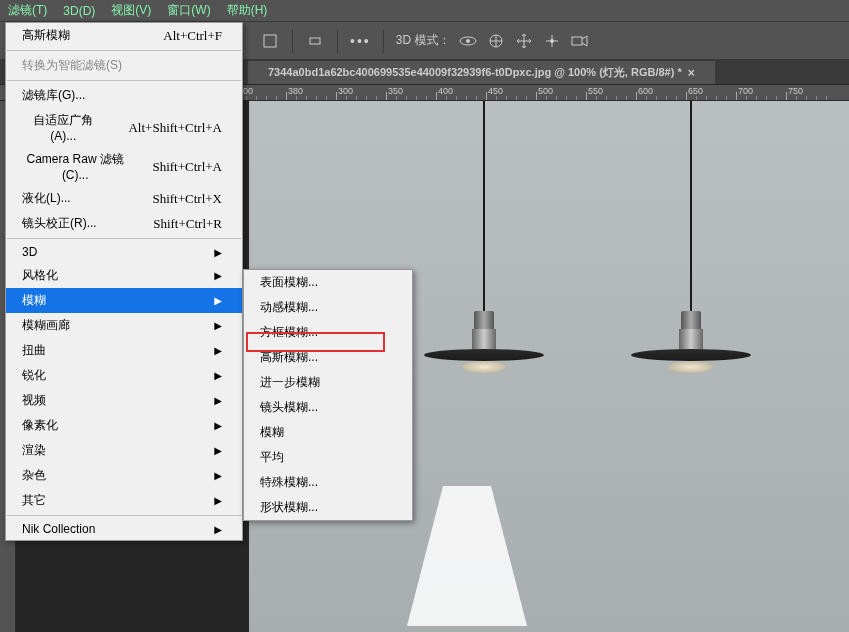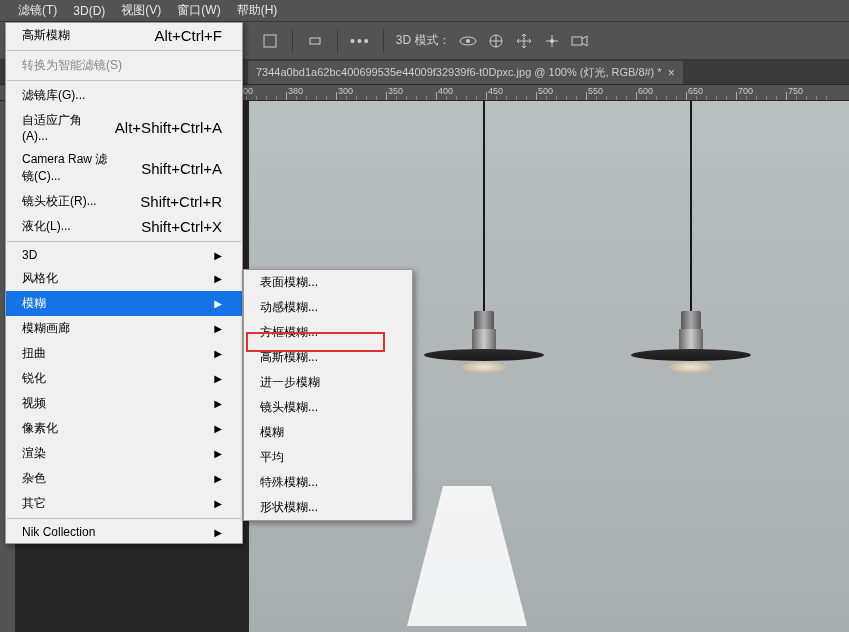--- a/index.html
+++ b/index.html
@@ -1,27 +1,27 @@
 <!DOCTYPE html>
 <html><head>
   <meta charset="utf-8">
   <style>
     * { margin: 0; padding: 0; box-sizing: border-box; font-family: "Microsoft YaHei", Arial, sans-serif; }
     body { width: 849px; height: 632px; background: #535353; overflow: hidden; position: relative; }
     
-    .menubar { height: 22px; background: #535353; display: flex; align-items: center; padding-left: 10px; font-size: 12px; color: #e5e5e5; border-bottom: 1px solid #383838; }
+    .menubar { height: 22px; background: #535353; display: flex; align-items: center; font-size: 12px; color: #86efac; border-bottom: 1px solid #383838; }
     .menubar-item { padding: 3px 8px; cursor: pointer; }
     
     .toolbar { height: 38px; background: #535353; border-bottom: 1px solid #383838; display: flex; align-items: center; padding-left: 260px; gap: 8px; color: #ccc; font-size: 12px; }
     .tool-icon { display: inline-flex; align-items: center; justify-content: center; width: 20px; height: 20px; }
     .sep { width: 1px; height: 24px; background: #3a3a3a; margin: 0 4px; }
     .dots { letter-spacing: 2px; font-size: 14px; }
     
     .tab-bar { height: 25px; background: #3a3a3a; display: flex; align-items: center; padding-left: 248px; font-size: 11px; color: #ccc; border-bottom: 1px solid #282828; }
-    .tab { padding: 4px 8px; background: #535353; border-top: 1px solid #3a3a3a; display: flex; align-items: center; gap: 6px; }
+    .tab { padding: 4px 20px; background: #535353; border-top: 1px solid #3a3a3a; display: flex; align-items: center; gap: 6px; font-weight: bold; }
     .tab-close { font-size: 12px; cursor: pointer; }
     
     .ruler-h { height: 16px; background: #535353; position: relative; margin-left: 16px; overflow: hidden; border-bottom: 1px solid #2a2a2a; }
     .ruler-h::before { content: ""; position: absolute; left: 0; right: 0; top: 0; bottom: 0; }
     .tick-container { position: absolute; left: 220px; top: 0; right: 0; height: 100%; display: flex; }
     .tick { position: relative; width: 50px; font-size: 9px; color: #ccc; }
     .tick::before { content: ""; position: absolute; left: 0; bottom: 0; width: 1px; height: 8px; background: #aaa; }
     .tick span { position: absolute; left: 2px; top: 1px; }
     .tick-minor { position: absolute; bottom: 0; width: 1px; height: 4px; background: #888; }
     
@@ -39,24 +39,24 @@
     .lamp-bulb { position: absolute; left: 50%; transform: translateX(-50%); width: 44px; height: 12px; background: radial-gradient(ellipse at center, #f0e8d0, #b0a890); border-radius: 50%; }
     
     .light-cone { position: absolute; left: 158px; top: 385px; width: 120px; height: 140px; background: rgba(255,255,255,0.85); clip-path: polygon(30% 0%, 70% 0%, 100% 100%, 0% 100%); }
     
     
     .menu { position: absolute; background: #f0f0f0; border: 1px solid #999; box-shadow: 2px 2px 6px rgba(0,0,0,0.4); font-size: 12px; color: #000; z-index: 100; }
     .menu-item { padding: 4px 20px 4px 16px; display: flex; justify-content: space-between; align-items: center; cursor: pointer; min-height: 21px; }
     .menu-item.highlighted { background: #1473e6; color: #fff; }
     .menu-item.dimmed { color: #888; }
     .menu-sep { height: 1px; background: #c0c0c0; margin: 2px 1px; }
-    .menu-shortcut { margin-left: 24px; font-size: 15px; }
+    .menu-shortcut { margin-left: 24px; font-size: 13px; font-family: Liberation Serif, serif; }
     .submenu-arrow { font-size: 10px; margin-left: 12px; }
     
-    .menu1 { left: 5px; top: 22px; width: 238px; }
+    .menu1 { left: 5px; top: 22px; width: 238px; text-align: center; }
     .menu2 { left: 243px; top: 269px; width: 170px; }
     
     .red-box { position: absolute; border: 2px solid #e03030; pointer-events: none; z-index: 200; }
   </style>
 </head>
 <body>
 
 <div class="menubar">
   <span class="menubar-item">滤镜(T)</span>
   <span class="menubar-item">3D(D)</span>
@@ -248,27 +248,27 @@
     </div>
   <div class="menu-item">
       <span>自适应广角(A)...</span>
       <span class="menu-shortcut">Alt+Shift+Ctrl+A</span>
     </div>
   <div class="menu-item">
       <span>Camera Raw 滤镜(C)...</span>
       <span class="menu-shortcut">Shift+Ctrl+A</span>
     </div>
   <div class="menu-item">
+      <span>液化(L)...</span>
+      <span class="menu-shortcut">Shift+Ctrl+X</span>
+    </div>
+  <div class="menu-item">
       <span>镜头校正(R)...</span>
       <span class="menu-shortcut">Shift+Ctrl+R</span>
     </div>
-  <div class="menu-item">
-      <span>液化(L)...</span>
-      <span class="menu-shortcut">Shift+Ctrl+X</span>
-    </div>
   <div class="menu-sep"></div>
   <div class="menu-item">
       <span>3D</span>
       <span class="submenu-arrow">▶</span>
     </div>
   <div class="menu-item">
       <span>风格化</span>
       <span class="submenu-arrow">▶</span>
     </div>
   <div class="menu-item highlighted">

